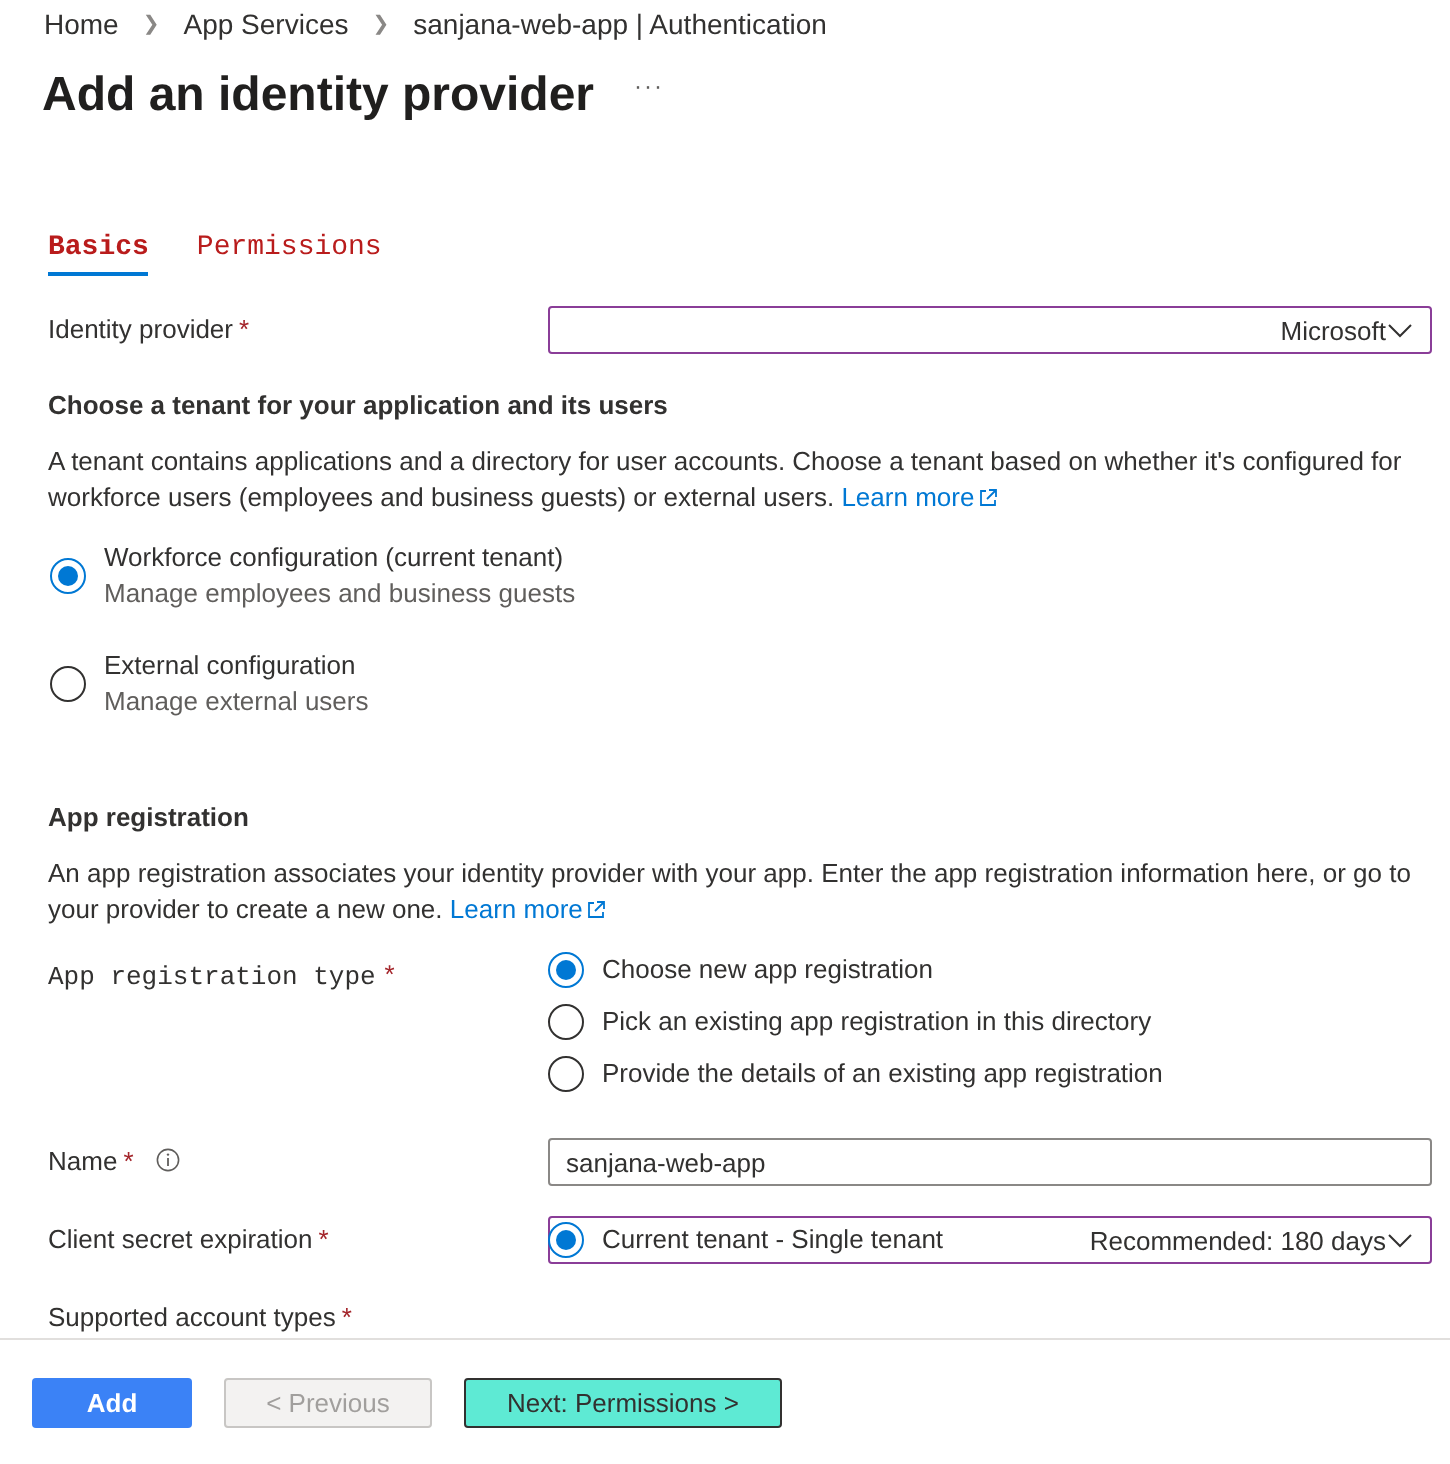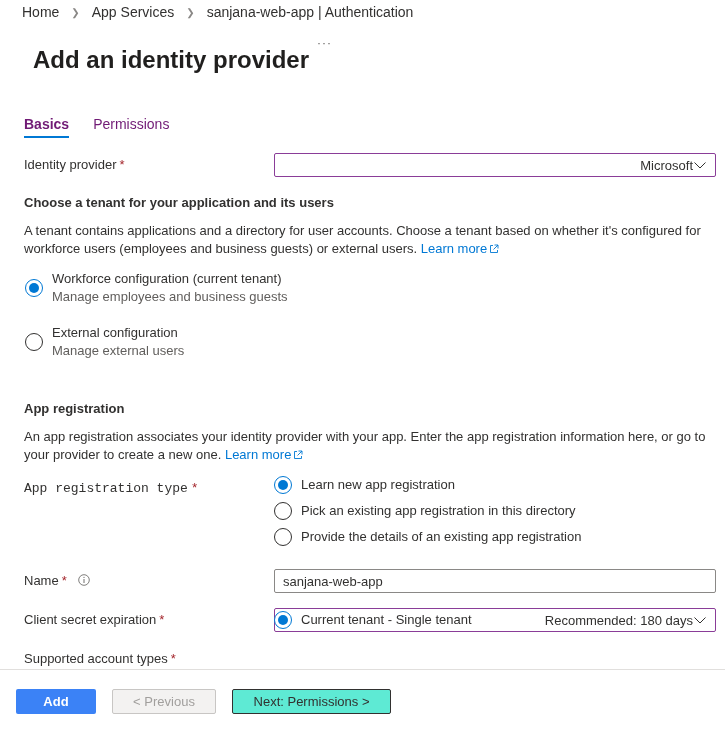--- a/index.html
+++ b/index.html
@@ -4,25 +4,25 @@
 <style>
   * { box-sizing: border-box; }
   html, body { margin: 0; padding: 0; }
   body {
     width: 725px; height: 732px; overflow: hidden; background: #ffffff;
     font-family: "Liberation Sans", "DejaVu Sans", sans-serif;
     color: #323130; font-size: 13px; position: relative;
   }
   .breadcrumb { position: absolute; left: 22px; top: 4px; display: flex; align-items: center; font-size: 14px; color: #323130; }
   .breadcrumb .sep { margin: 0 12px; color: #8a8886; font-size: 10px; }
-  .page-title { position: absolute; left: 17px; top: 30px; font-size: 24px; font-weight: bold; color: #201f1e; margin: 16px; }
+  .page-title { position: absolute; left: 17px; top: 30px; font-size: 24px; font-weight: bold; color: #201f1e; margin: 4px; }
   .more { position: absolute; left: 317px; top: 36px; font-size: 12px; color: #605e5c; letter-spacing: 1px; }
 
   .tabs { position: absolute; left: 24px; top: 116px; display: flex; gap: 24px; font-size: 14px; }
-  .tab { padding-bottom: 6px; cursor: pointer; color: #701a75; }
+  .tab { padding-bottom: 6px; cursor: pointer; color: #b91c1c; font-family: Liberation Mono, monospace; }
   .tab.active { font-weight: bold; border-bottom: 2px solid #0078d4; padding-bottom: 4px; }
 
   .label { position: absolute; left: 24px; font-size: 13px; color: #323130; }
   .req { color: #a4262c; margin-left: 3px; }
 
   .select {
     position: absolute; left: 274px; width: 442px; height: 24px;
     border: 1px solid #8a3d98; border-radius: 2px; padding: 0 8px;
     display: flex; align-items: center; justify-content: flex-end;
     font-size: 13px; color: #323130; background: #fff; cursor: pointer;
@@ -118,21 +118,21 @@
         <path d="M4 1.5H1.5V8.5H8.5V6 M5.5 1H9V4.5 M9 1L4.5 5.5" fill="none" stroke="#0078d4" stroke-width="0.9"></path>
       </svg></span>
 </div>
 
 <div class="label" style="top:481px;font-family:Liberation Mono, monospace;">
   <span>App registration type</span><span class="req">*</span>
 </div>
 <div class="radio" style="left:274px; top:476px;">
   <span class="radio-circle checked"></span>
   <div class="radio-text">
-      <div>Learn new app registration</div>
+      <div>Choose new app registration</div>
     </div>
 </div>
 <div class="radio" style="left:274px; top:502px;">
   <span class="radio-circle"></span>
   <div class="radio-text">
       <div>Pick an existing app registration in this directory</div>
     </div>
 </div>
 <div class="radio" style="left:274px; top:528px;">
   <span class="radio-circle"></span>

